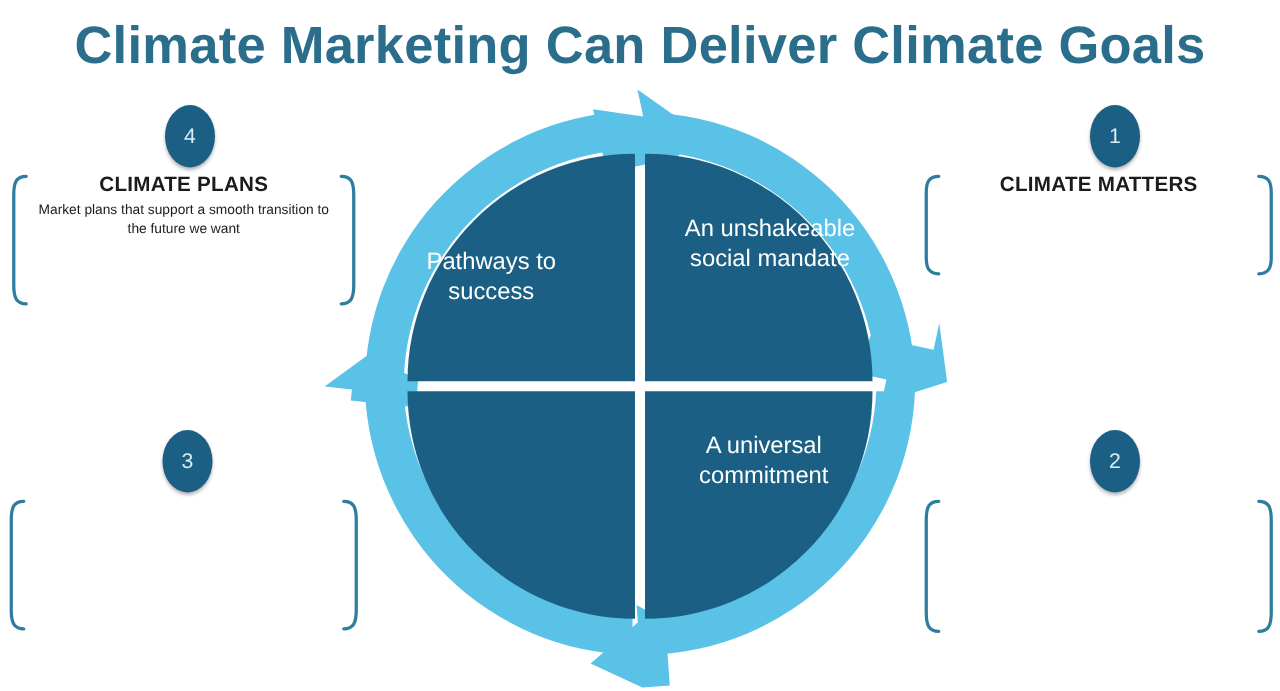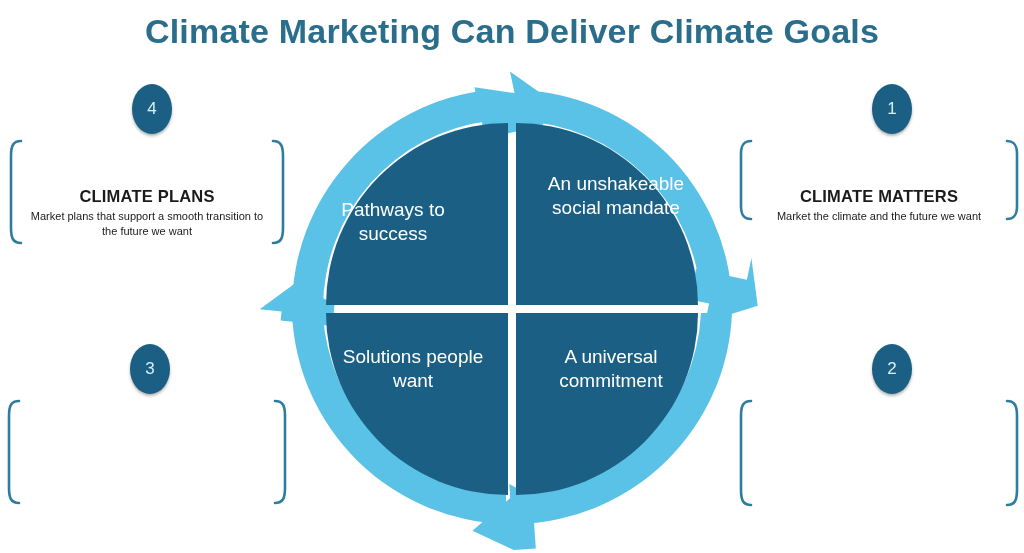--- a/index.html
+++ b/index.html
@@ -7,21 +7,21 @@
     width:1024px;height:553px;background:#ffffff;
     font-family:"Liberation Sans", sans-serif;
     overflow:hidden;position:relative;
   }
   .page{position:absolute;inset:0;}
 
   
   .title{
     position:absolute;left:0;top:12px;width:1024px;
     text-align:center;
-    font-size:34px;font-weight:600;letter-spacing:.2px;
+    font-size:42px;font-weight:600;letter-spacing:.2px;
     color:#2B6E8C;
     white-space:nowrap;
   }
 
   
   .cycle{position:absolute;left:266px;top:58px;width:492px;height:495px;}
   .cycle svg{display:block;width:492px;height:495px;overflow:visible;}
 
   .quadLabel{
     position:absolute;color:#ffffff;text-align:center;
@@ -42,21 +42,21 @@
     display:flex;align-items:center;justify-content:center;
     color:#D8EEF6;font-size:17px;font-weight:400;
   }
   .bracket{
     position:absolute;top:0;width:22px;height:100%;
     pointer-events:none;
   }
   .bracket svg{display:block;width:22px;height:100%;overflow:visible;}
   .co-body{
     position:absolute;left:22px;right:22px;top:0;
-    text-align:center;color:#1b1b1b;margin-top:48px;
+    text-align:center;color:#1b1b1b;
   }
   .co-head{
     font-size:16.5px;font-weight:600;letter-spacing:.2px;line-height:1.33;
     white-space:nowrap;
   }
   .co-text{
     font-size:11px;font-weight:400;line-height:1.33;margin-top:1px;
   }
 
   
@@ -121,38 +121,36 @@
 
       <path d="M 242 247 L 242 65 A 182 182 0 0 0 60 247 Z" fill="#1B6084"></path>
       <path d="M 250 247 L 250 65 A 182 182 0 0 1 432 247 Z" fill="#1B6084"></path>
       <path d="M 250 255 L 432 255 A 182 182 0 0 1 250 437 Z" fill="#1B6084"></path>
       <path d="M 242 255 L 242 437 A 182 182 0 0 1 60 255 Z" fill="#1B6084"></path>
     </svg>
   </div>
 
   <div class="quadLabel q-tl">Pathways to success</div>
   <div class="quadLabel q-tr">An unshakeable social mandate</div>
-  <div class="quadLabel q-bl">Solutions people want</div>
   <div class="quadLabel q-br">A universal commitment</div>
 
   <div class="callout" id="callout-1">
     <div class="badge">1</div>
     <div class="bracket" style="left:0">
       <svg viewBox="0 0 22 84" preserveAspectRatio="none">
         <path d="M17 3 C9 3 7 8 7 16 L7 68 C7 76 9 81 17 81" fill="none" stroke="#2E7D9E" stroke-width="2.6" stroke-linecap="round"></path>
       </svg>
     </div>
     <div class="bracket" style="right:0">
       <svg viewBox="0 0 22 84" preserveAspectRatio="none">
         <path d="M5 3 C13 3 15 8 15 16 L15 68 C15 76 13 81 5 81" fill="none" stroke="#2E7D9E" stroke-width="2.6" stroke-linecap="round"></path>
       </svg>
     </div>
     <div class="co-body">
       <div class="co-head">CLIMATE MATTERS</div>
-      <div class="co-text">Market the climate and the future we want</div>
     </div>
   </div>
 
   <div class="callout" id="callout-2">
     <div class="badge">2</div>
     <div class="bracket" style="left:0">
       <svg viewBox="0 0 22 110" preserveAspectRatio="none">
         <path d="M17 3 C9 3 7 8 7 18 L7 92 C7 102 9 107 17 107" fill="none" stroke="#2E7D9E" stroke-width="2.6" stroke-linecap="round"></path>
       </svg>
     </div>

